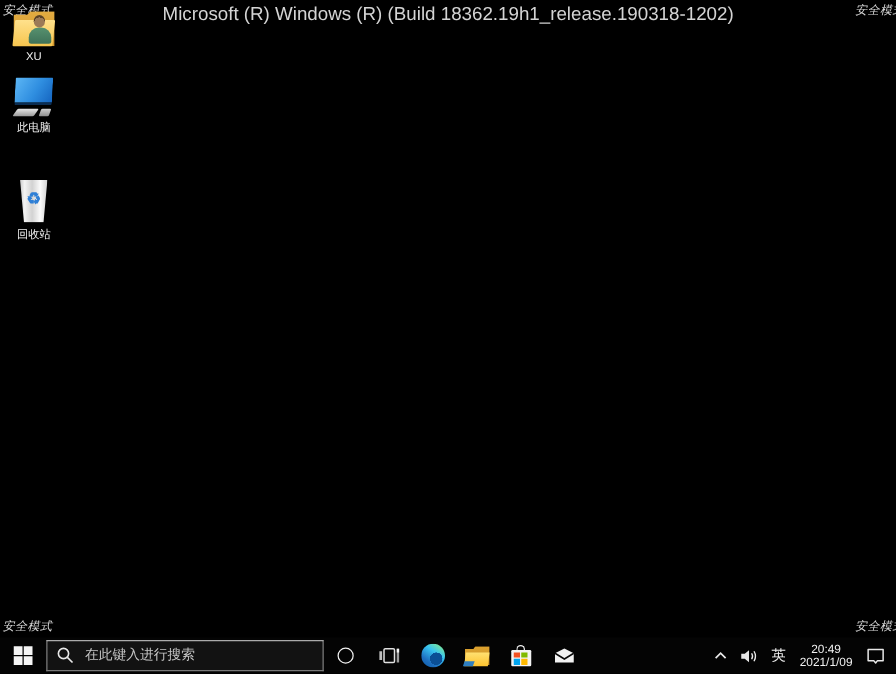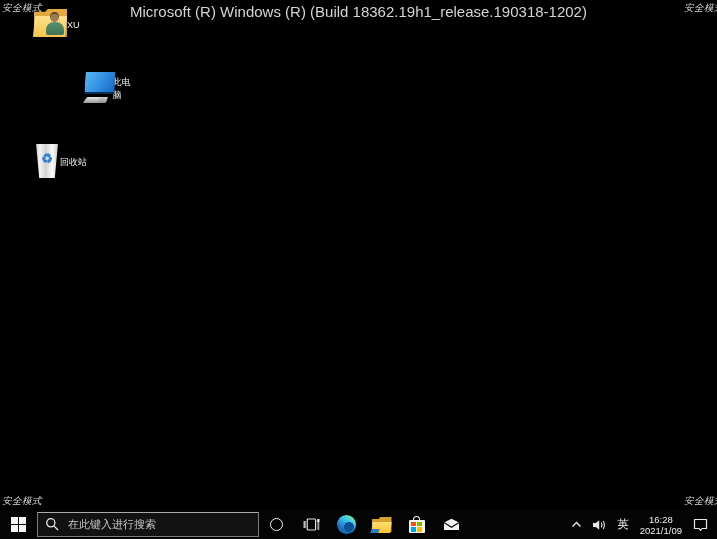--- a/index.html
+++ b/index.html
@@ -8,23 +8,23 @@
 
   
   .safe-label{position:absolute;color:#d9d9d9;font-size:9.5px;white-space:nowrap;letter-spacing:.5px;font-style:italic;}
   .safe-tl{top:2px;left:2px;}
   .safe-tr{top:2px;left:684px;}
   .safe-bl{bottom:31px;left:2px;}
   .safe-br{bottom:31px;left:684px;}
   .build-label{position:absolute;top:3px;left:0;width:100%;text-align:center;color:#d4d4d4;font-size:15px;}
 
   
-  .desk-icon{position:absolute;left:0;width:54px;display:flex;flex-direction:row;align-items:center;cursor:default;margin-left:34px;}
+  .desk-icon{position:absolute;left:0;width:54px;display:flex;flex-direction:column;align-items:center;cursor:default;}
   .di-xu{top:9px;}
-  .di-pc{top:72px;padding-left:47px;}
+  .di-pc{top:62px;}
   .di-bin{top:144px;}
   .di-label{margin-top:3px;color:#f2f2f2;font-size:9px;text-shadow:1px 1px 1px #000,0 0 3px #000;}
 
   
   .user-folder{position:relative;width:33px;height:28px;}
   .uf-back{position:absolute;inset:0;background:linear-gradient(180deg,#e3ac41,#cf952d);
     clip-path:polygon(0 10%,34% 10%,42% 0,100% 0,100% 100%,0 100%);}
   .uf-front{position:absolute;left:0;bottom:0;width:96%;height:76%;
     background:linear-gradient(180deg,#ffe18c,#f6c54e);transform:skewX(-6deg);border-radius:1px;}
   .uf-head{position:absolute;right:8px;top:3px;width:9px;height:10px;border-radius:50%;
@@ -202,21 +202,21 @@
         <svg width="15" height="12" viewBox="0 0 15 12">
           <path d="M1 4 H3.8 L7.2 1.2 V10.8 L3.8 8 H1 Z" fill="#e8e8e8"></path>
           <path d="M9.3 3.6 Q10.8 6 9.3 8.4" fill="none" stroke="#e8e8e8" stroke-width="1.1"></path>
           <path d="M11.2 2 Q13.6 6 11.2 10" fill="none" stroke="#e8e8e8" stroke-width="1.1"></path>
         </svg>
       </div>
       <div class="tray-btn">
         <span class="ime-label">英</span>
       </div>
       <div class="clock tray-btn">
-        <span>16:28</span>
+        <span>20:49</span>
         <span>2021/1/09</span>
       </div>
       <div class="tray-btn">
         <svg width="15" height="14" viewBox="0 0 15 14">
           <path d="M1.5 1.5 H13.5 V10.5 H9 L7.5 12.4 L6 10.5 H1.5 Z" fill="none" stroke="#e8e8e8" stroke-width="1.2" stroke-linejoin="round"></path>
         </svg>
       </div>
     </div>
 
   </div>

